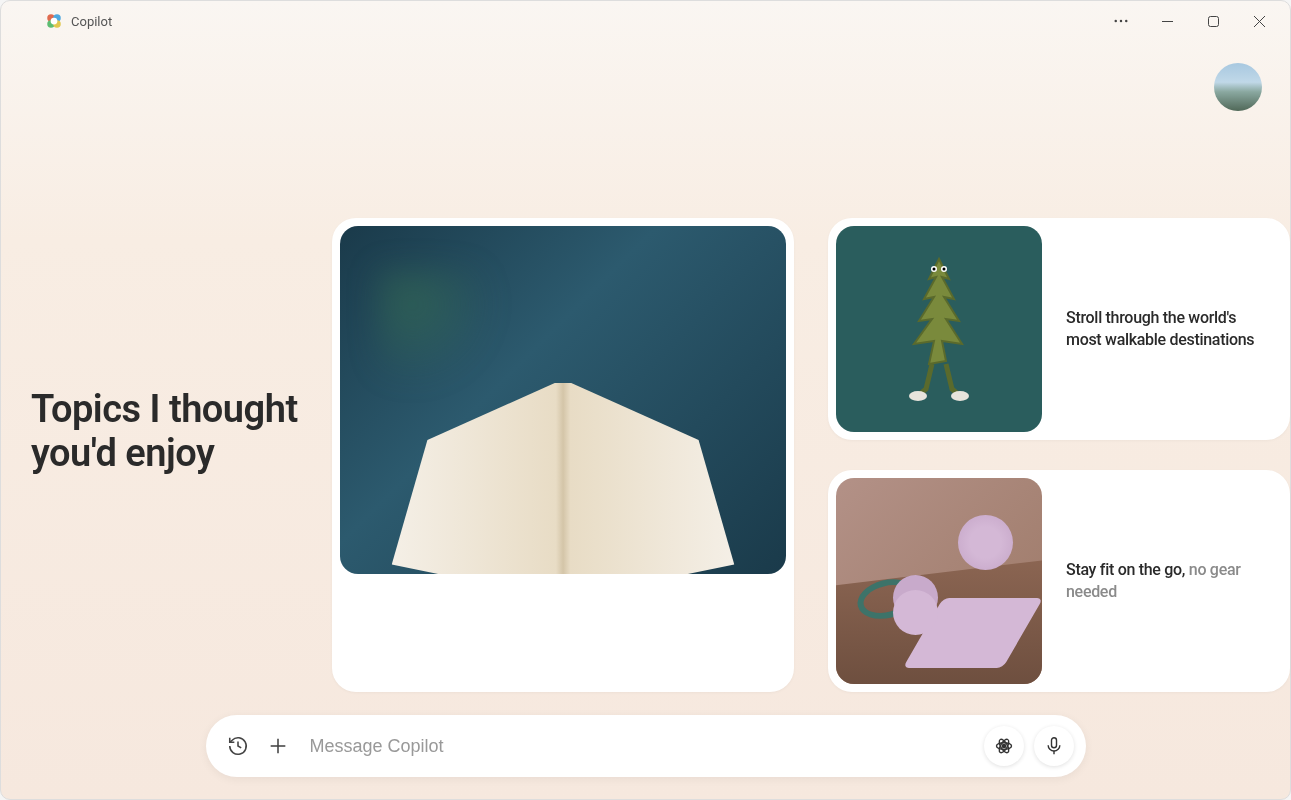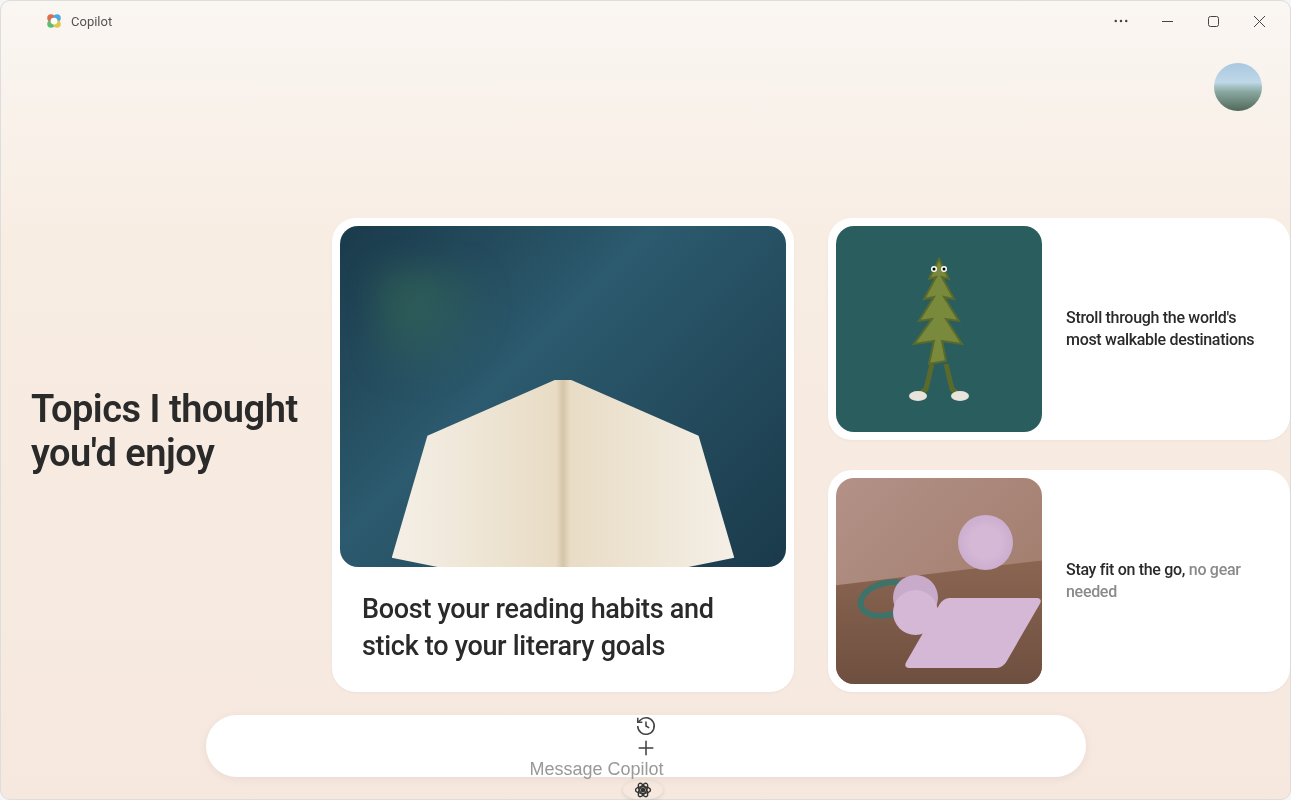--- a/index.html
+++ b/index.html
@@ -226,21 +226,20 @@
   left: 50%;
   transform: translateX(-50%);
   width: 880px;
   height: 62px;
   background: #fff;
   border-radius: 32px;
   display: flex;
   align-items: center;
   padding: 0 12px;
   box-shadow: 0 2px 10px rgba(0,0,0,0.06);
-  flex-direction: column;
 }
 .input-icon-btn {
   width: 40px;
   height: 40px;
   display: flex;
   align-items: center;
   justify-content: center;
   cursor: pointer;
   color: #444;
   border-radius: 50%;
@@ -326,21 +325,20 @@
     <div class="avatar-img"></div>
   </div>
 
   <div class="main-content">
     <h1 class="page-title">Topics I thought you'd enjoy</h1>
 
     <div class="cards-grid">
 
       <div class="card card-large">
         <div class="card-large-img img-book"></div>
-        <div class="card-large-text">Boost your reading habits and stick to your literary goals</div>
       </div>
 
       <div class="right-col">
 
         <div class="card card-small">
           <div class="card-small-img img-tree">
             <svg width="110" height="160" viewBox="0 0 110 160">
               <path d="M55 10 L45 30 L52 28 L40 50 L50 48 L35 72 L48 70 L30 95 L50 92 L45 115 L62 112 L58 92 L78 95 L62 70 L75 72 L60 48 L70 50 L58 28 L65 30 Z" fill="#7a8a3c" stroke="#5a6a2c" stroke-width="2"></path>
               <circle cx="50" cy="20" r="3" fill="#fff"></circle>
                 <circle cx="50" cy="20" r="1.5" fill="#000"></circle>

